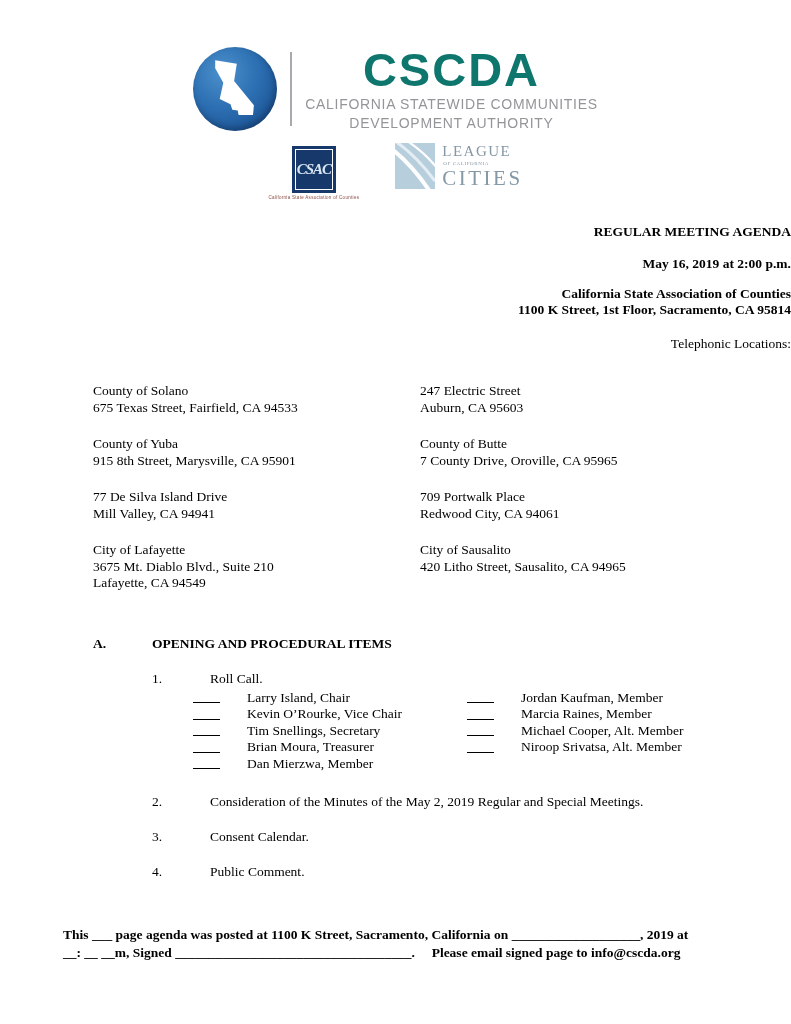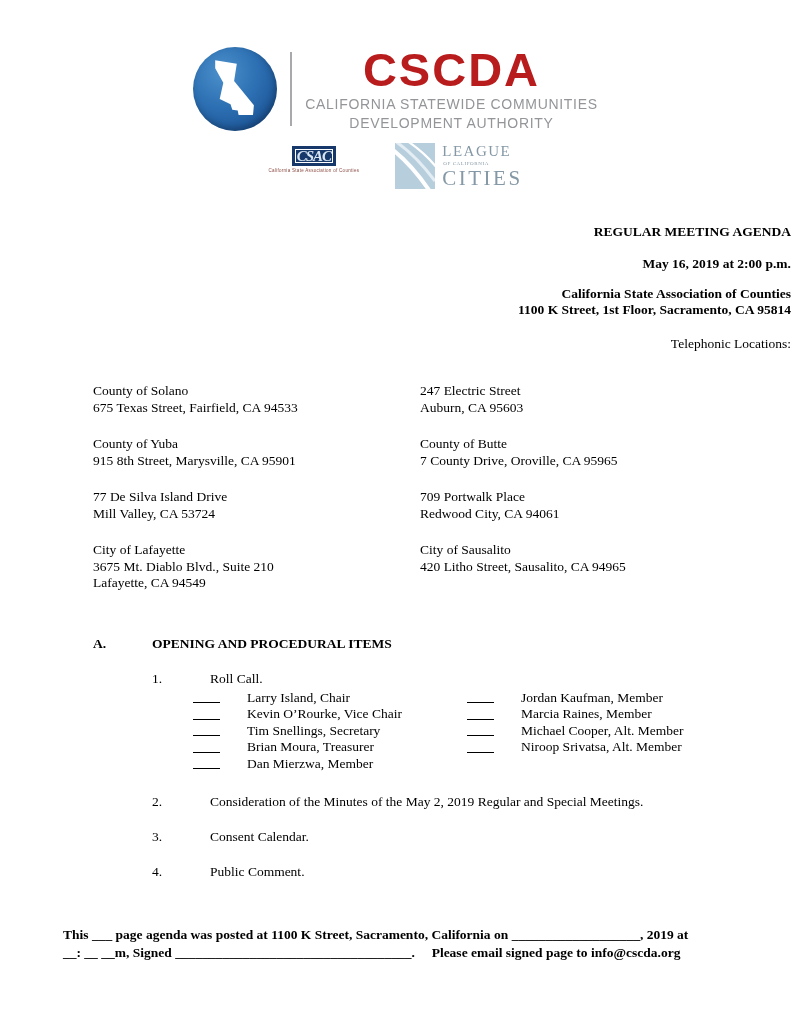--- a/index.html
+++ b/index.html
@@ -12,27 +12,27 @@
   
   .logo-block { display:flex; justify-content:center; align-items:center; gap:13px; padding-top:46px; }
   .logo-circle {
     width:84px; height:84px; border-radius:50%; flex:none;
     background: radial-gradient(circle at 35% 30%, #4c90cc 0%, #2c6fb2 45%, #1d5698 78%, #154a88 100%);
     box-shadow: inset -2px -3px 6px rgba(0,0,0,0.25);
     display:flex; align-items:center; justify-content:center;
   }
   .logo-divider { width:2px; height:74px; background:#a7a9ac; flex:none; }
   .logo-text { text-align:center; font-family:"Liberation Sans","DejaVu Sans",sans-serif; }
-  .logo-acronym { font-size:47px; font-weight:bold; color:#b91c1c; letter-spacing:2px; line-height:1; }
+  .logo-acronym { font-size:47px; font-weight:bold; color:#0f766e; letter-spacing:2px; line-height:1; }
   .logo-sub { font-size:14px; color:#939598; letter-spacing:0.7px; margin-top:3px; line-height:1.15; }
 
   
   .partner-row { display:flex; justify-content:center; align-items:flex-start; gap:36px; margin-top:12px; height:52px; }
   .csac-logo { text-align:center; margin-top:3px; }
-  .csac-box { width:44px; height:20px; background:#16386b; padding:3px; box-sizing:border-box; margin:0 auto; }
+  .csac-box { width:44px; height:47px; background:#16386b; padding:3px; box-sizing:border-box; margin:0 auto; }
   .csac-box-inner { width:100%; height:100%; border:1px solid #ffffff; box-sizing:border-box;
     display:flex; align-items:center; justify-content:center; }
   .csac-text { color:#d9e6f2; font-style:italic; font-weight:bold; font-size:15px; letter-spacing:-1px; }
   .csac-caption { font-size:4.5px; color:#8a4a42; margin-top:2px; font-family:"Liberation Sans",sans-serif; letter-spacing:0.3px; }
   .league-logo { display:flex; gap:7px; align-items:center; }
   .league-swoosh { width:40px; height:46px; background:#b7cedd; overflow:hidden; flex:none; }
   .league-text { color:#8598a6; text-align:left; line-height:1; }
   .league-l1 { font-size:15px; letter-spacing:1.5px; }
   .league-l2 { font-size:5px; letter-spacing:0.6px; margin:2px 0 2px 1px; }
   .league-l3 { font-size:21px; letter-spacing:2.5px; }
@@ -133,21 +133,21 @@
     <div class="loc-entry">
       <div>County of Yuba</div>
       <div>915 8th Street, Marysville, CA 95901</div>
     </div>
     <div class="loc-entry">
       <div>County of Butte</div>
       <div>7 County Drive, Oroville, CA 95965</div>
     </div>
     <div class="loc-entry">
       <div>77 De Silva Island Drive</div>
-      <div>Mill Valley, CA 53724</div>
+      <div>Mill Valley, CA 94941</div>
     </div>
     <div class="loc-entry">
       <div>709 Portwalk Place</div>
       <div>Redwood City, CA 94061</div>
     </div>
     <div class="loc-entry">
       <div>City of Lafayette</div>
       <div>3675 Mt. Diablo Blvd., Suite 210</div>
       <div>Lafayette, CA 94549</div>
     </div>

